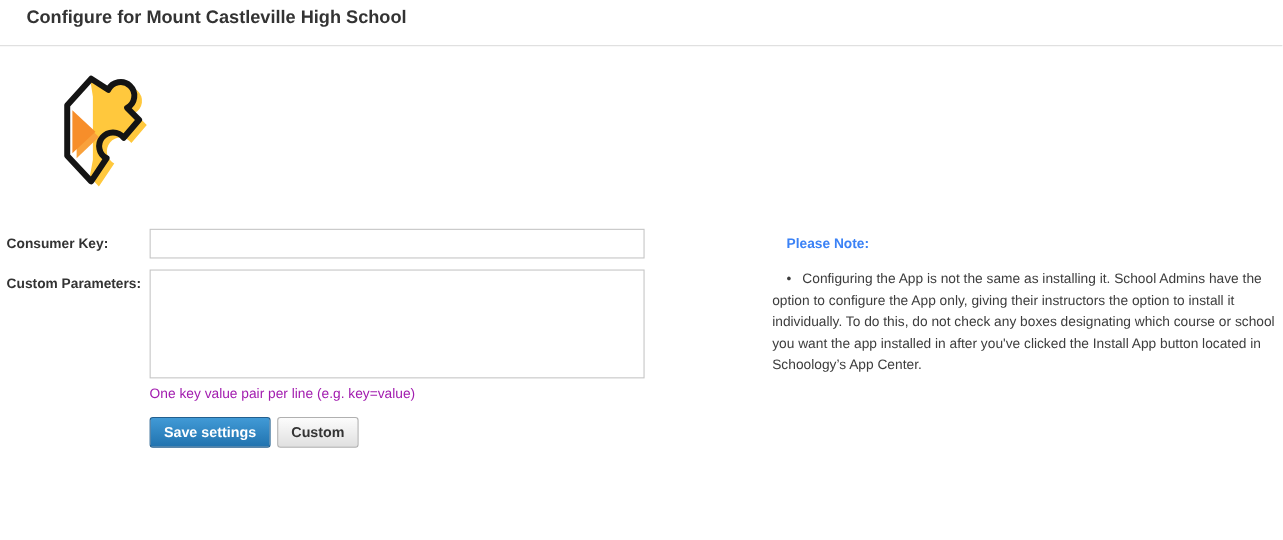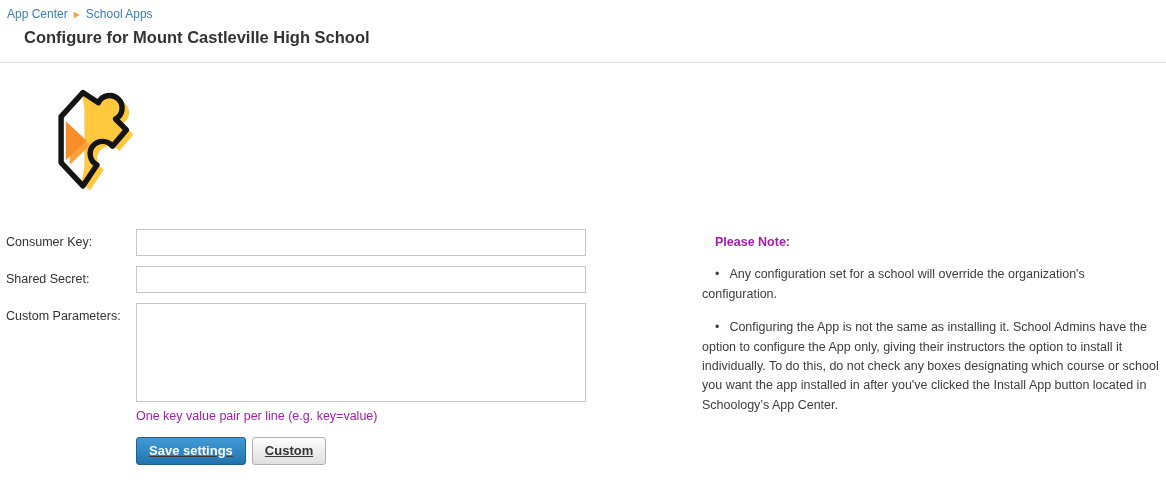--- a/index.html
+++ b/index.html
@@ -34,21 +34,21 @@
 
   
   .content { display: flex; margin-top: 33px; }
   .form-col { width: 696px; flex: 0 0 696px; }
   .notes-col { width: 458px; flex: 0 0 458px; font-size: 12.5px; line-height: 1.55; color: #3d3d3d; }
 
   
   .form-row { display: flex; margin-bottom: 10px; }
   .form-label {
     width: 130px; flex: 0 0 130px;
-    font-size: 12.5px; font-weight: 400; color: #333333;
+    font-size: 12.5px; font-weight: 700; color: #333333;
     padding-top: 6px; line-height: 14px;
   }
   .text-input {
     width: 450px; height: 27px;
     border: 1px solid #c6c6c6; border-radius: 0;
     background: #ffffff;
     font-family: "Liberation Sans", sans-serif; font-size: 13px;
     padding: 2px 6px; outline: none;
   }
   .textarea-input {
@@ -56,52 +56,49 @@
     border: 1px solid #c6c6c6; border-radius: 0;
     background: #ffffff;
     font-family: "Liberation Sans", sans-serif; font-size: 13px;
     padding: 4px 6px; outline: none; resize: none;
     display: block;
   }
   .hint {
     margin: 7px 0 0 130px;
     font-size: 12.5px; color: #a21caf;
   }
-  .button-row { margin: 14px 0 16px 130px; display: flex; align-items: flex-start; text-decoration: underline; }
+  .button-row { margin: 14px 0 16px 130px; display: flex; align-items: flex-start; }
   .btn {
     font-family: "Liberation Sans", sans-serif;
     font-size: 13px; font-weight: 700;
     height: 28px; padding: 0 12px;
     border-radius: 3px; cursor: pointer; line-height: 26px;
   }
   .btn-primary {
     background: linear-gradient(#419ad6, #2173af);
     border: 1px solid #235f8e;
     color: #ffffff;
   }
   .btn-default {
     background: linear-gradient(#fcfcfc, #e0e0e0);
     border: 1px solid #b0b0b0;
     color: #333333;
     margin-left: 6px;
   }
 
   
-  .notes-heading { font-weight: 700; color: #a21caf; margin: 4px 0 13px 13px; }
+  .notes-heading { font-weight: 700; color: #3b82f6; margin: 4px 0 13px 13px; }
   .note-item { text-indent: 13px; margin: 0 0 14px 0; }
   .note-item .dot { margin-right: 10px; }
 </style>
 </head>
 <body>
 
 <div class="page">
 
-  <div class="breadcrumb">
-    <a href="#">App Center</a><span class="crumb-sep">▶</span><a href="#">School Apps</a>
-  </div>
 
   <h1 class="page-title">Configure for Mount Castleville High School</h1>
 
   <hr class="divider">
 
   <div class="icon-wrap">
     <svg width="98" height="108" viewBox="0 0 126 136" aria-hidden="true">
 
       <path transform="translate(9,6)" d="M 50 7 L 70 20 A 16 16 0 1 1 92 41 L 106 55 L 88 76 A 16 16 0 1 0 68 100 L 50 127 L 22 97 L 22 38 Z" fill="#FFC83D"></path>
 
@@ -119,42 +116,37 @@
 
   <div class="content">
 
     <div class="form-col">
 
       <div class="form-row">
         <label class="form-label">Consumer Key:</label>
         <input type="text" class="text-input" value="" style="">
       </div>
 
-      <div class="form-row">
-        <label class="form-label">Shared Secret:</label>
-        <input type="text" class="text-input" value="" style="">
-      </div>
 
       <div class="form-row" style="margin-bottom:0;">
         <label class="form-label">Custom Parameters:</label>
         <textarea class="textarea-input" style=""></textarea>
       </div>
 
       <div class="hint">One key value pair per line (e.g. key=value)</div>
 
       <div class="button-row">
         <button type="button" class="btn btn-primary">Save settings</button>
         <button type="button" class="btn btn-default">Custom</button>
       </div>
 
     </div>
 
     <div class="notes-col">
       <div class="notes-heading">Please Note:</div>
 
-      <p class="note-item"><span class="dot">•</span><span>Any configuration set for a school will override the organization's configuration.</span></p>
 
       <p class="note-item"><span class="dot">•</span><span>Configuring the App is not the same as installing it. School Admins have the option to configure the App only, giving their instructors the option to install it individually. To do this, do not check any boxes designating which course or school you want the app installed in after you've clicked the Install App button located in Schoology’s App Center.</span></p>
     </div>
 
   </div>
 
 </div>
 
 </body></html>

